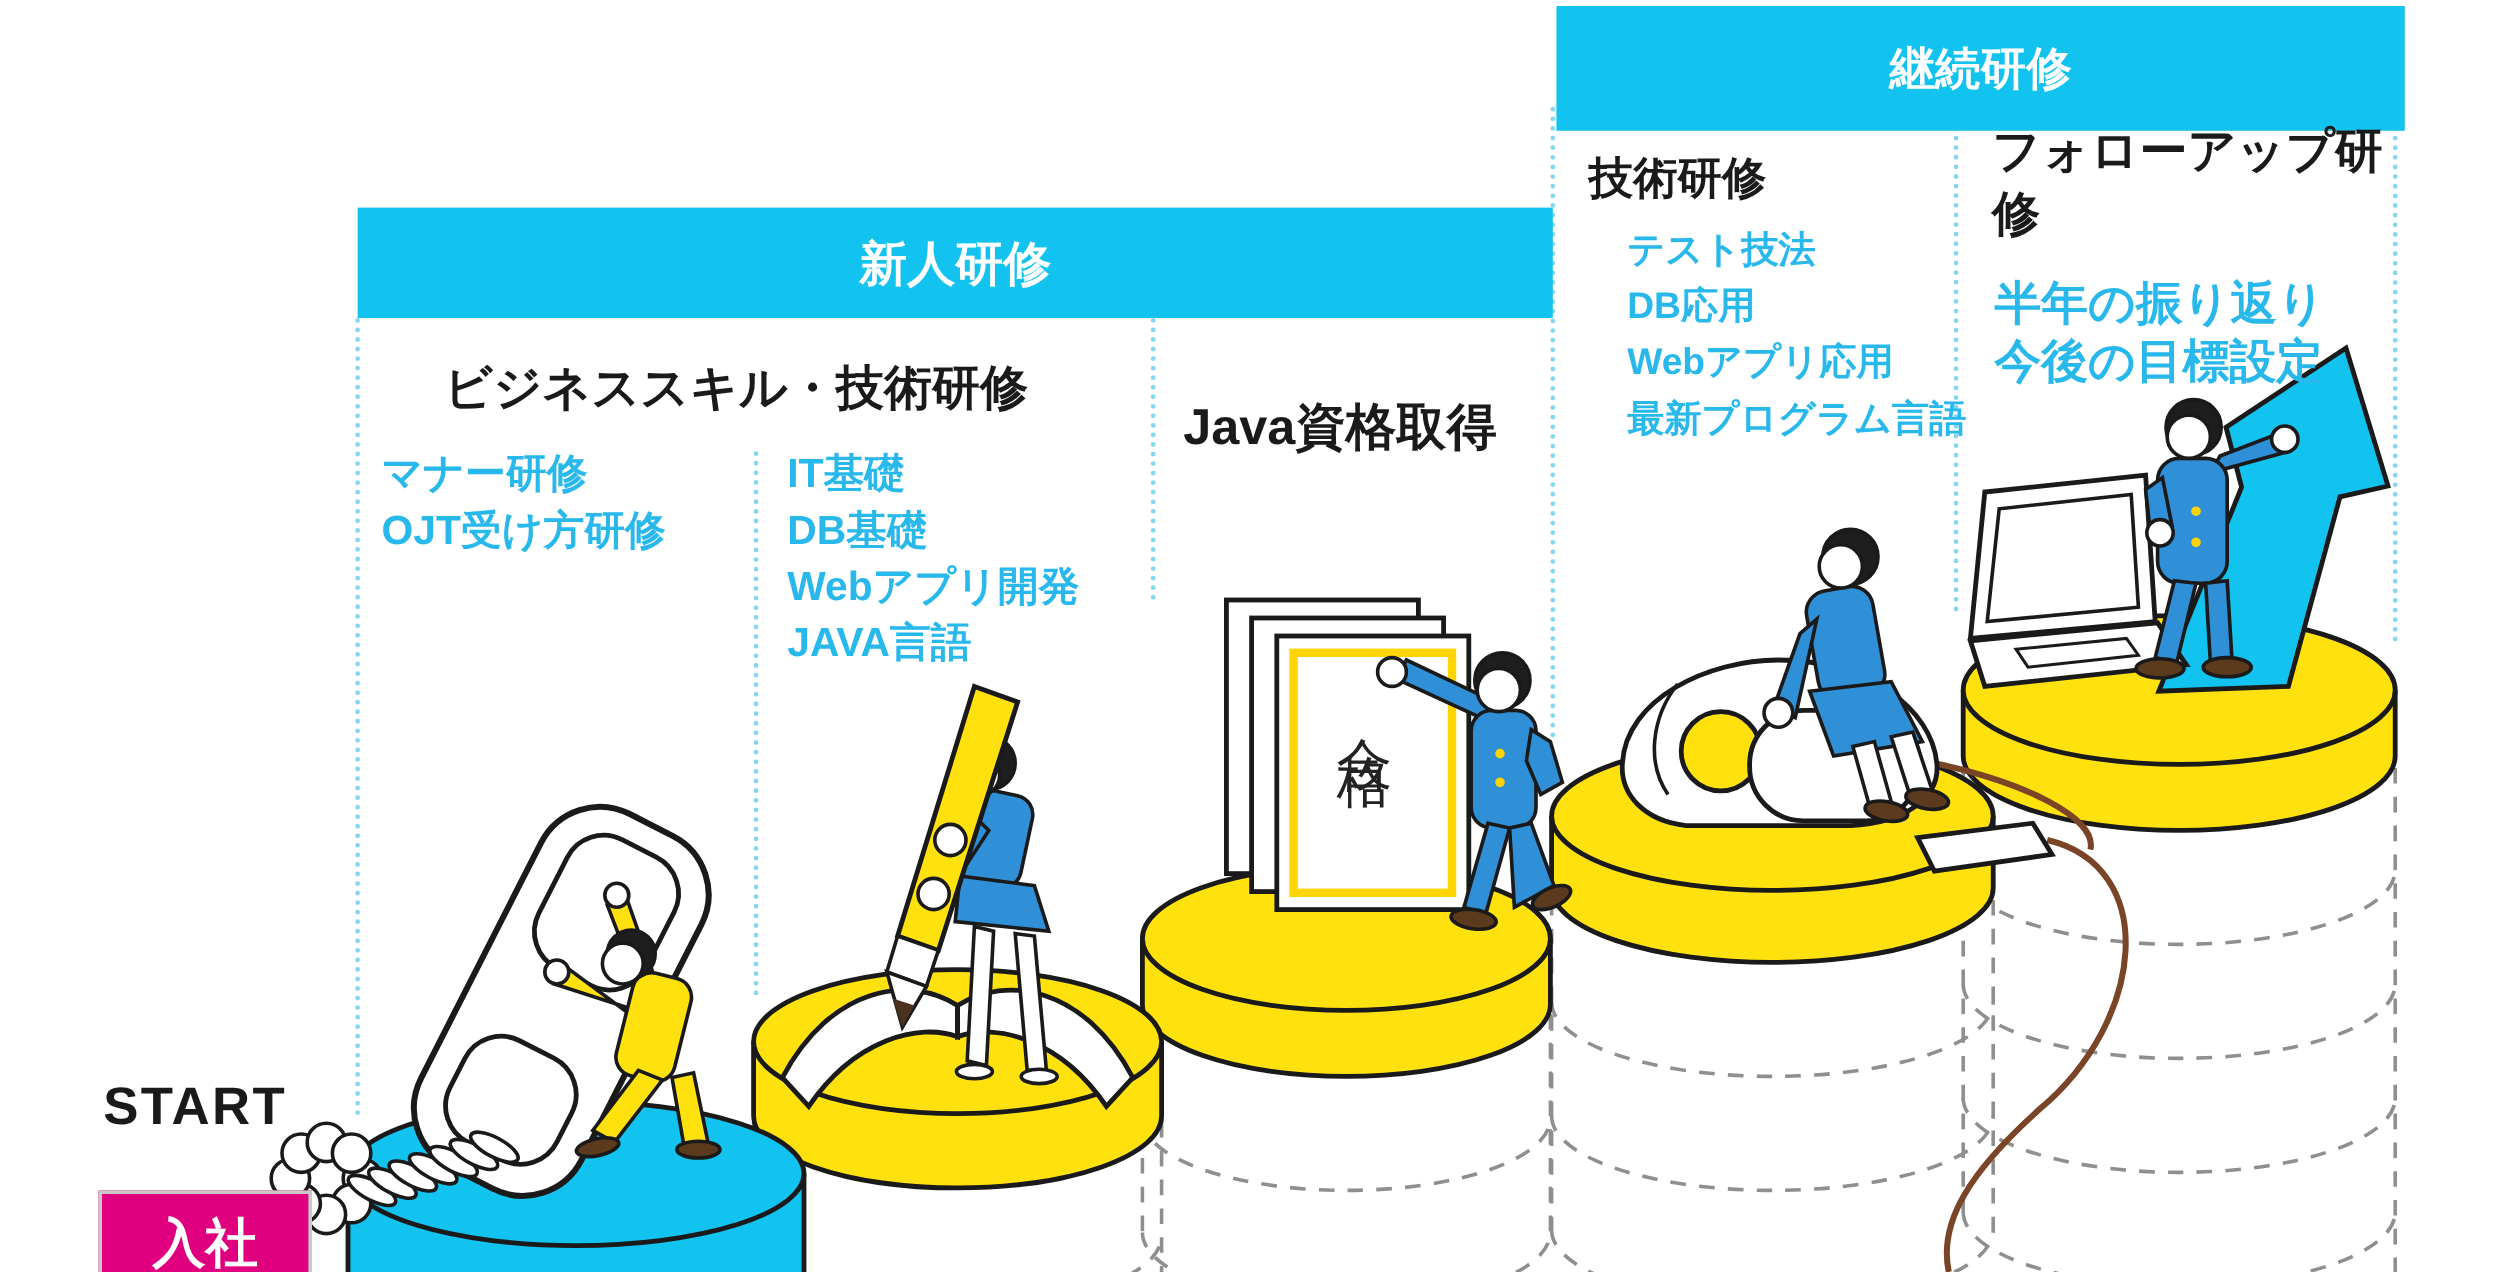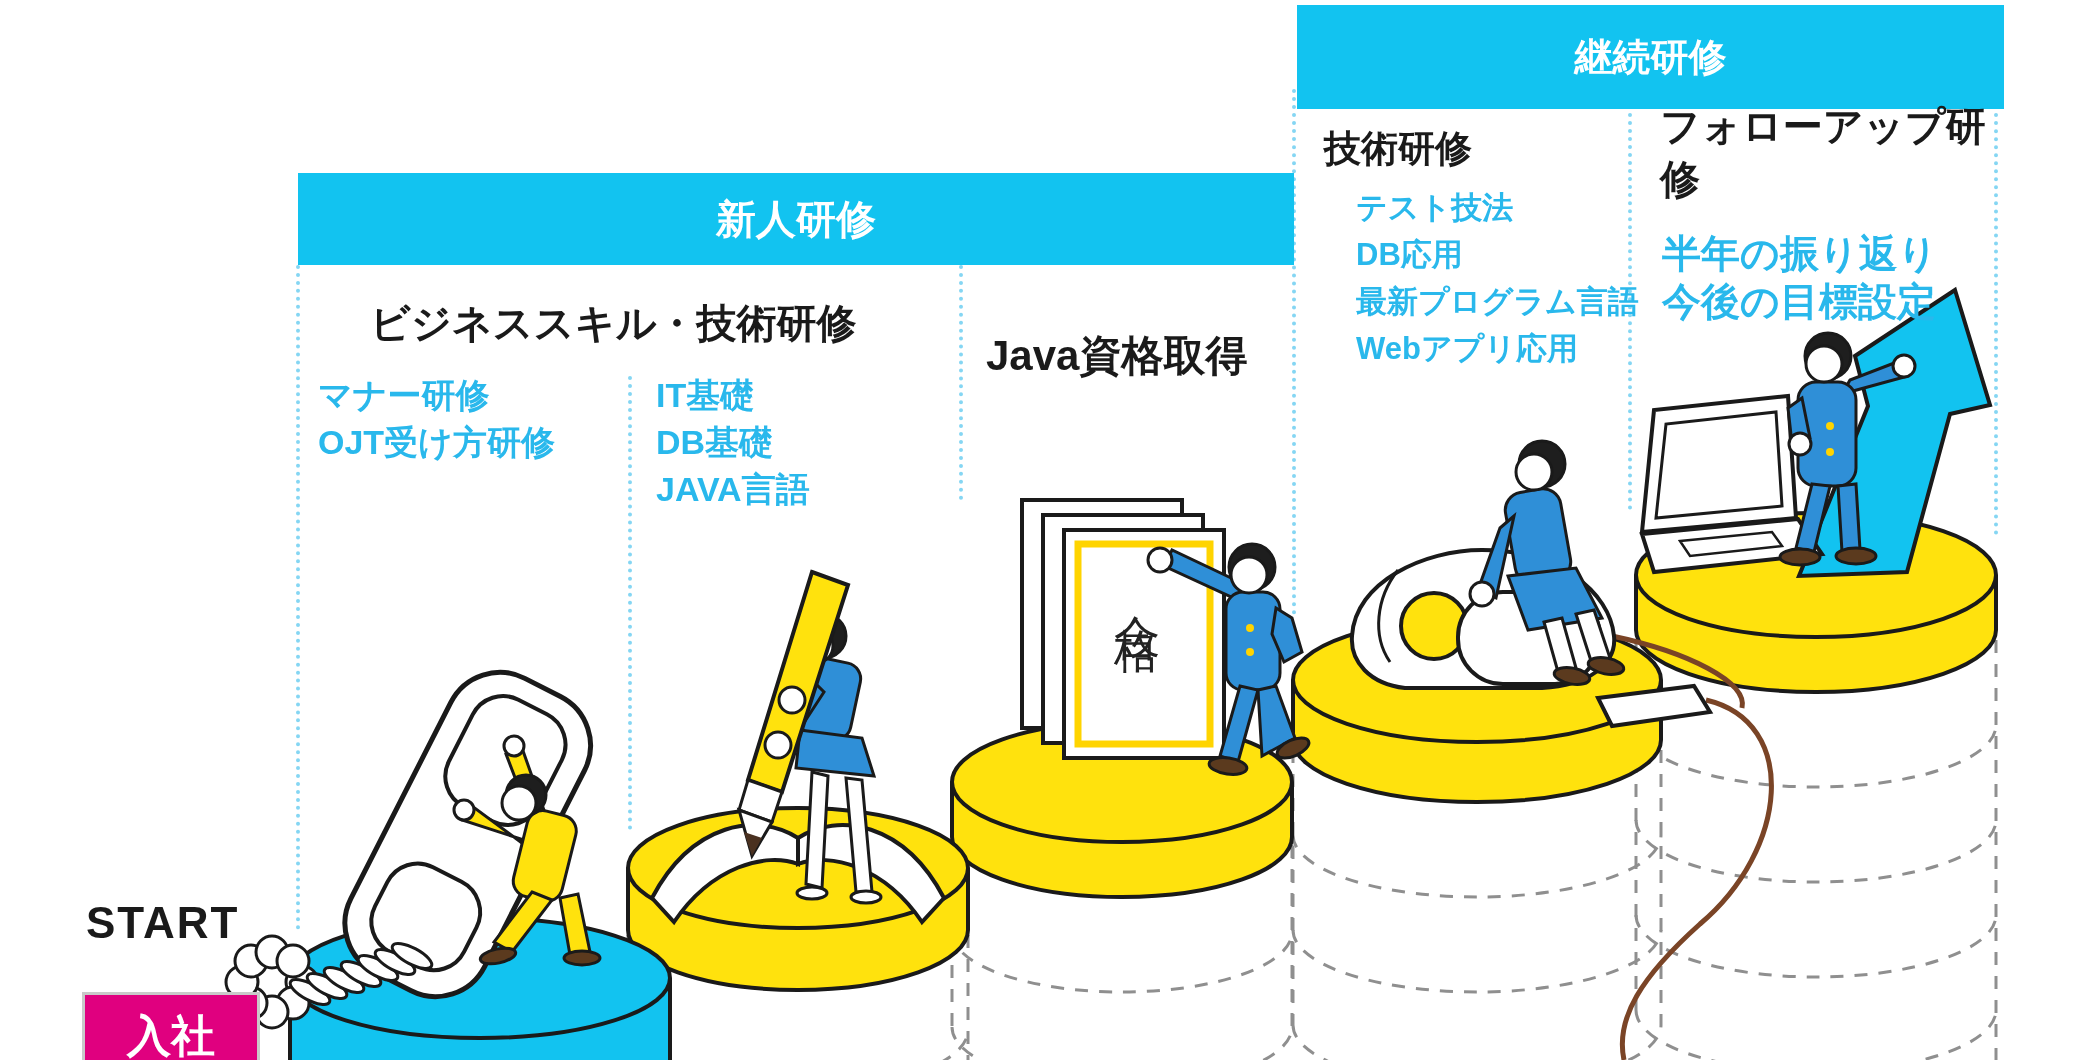--- a/index.html
+++ b/index.html
@@ -240,27 +240,28 @@
   <div class="colhead h-tech">技術研修</div>
   <div class="colhead h-follow">フォローアップ研修</div>
 
   <div class="clist l-1a">
     <div>マナー研修</div>
     <div>OJT受け方研修</div>
   </div>
   <div class="clist l-1b">
     <div>IT基礎</div>
     <div>DB基礎</div>
+    <div>Webアプリ開発</div>
     <div>JAVA言語</div>
   </div>
   <div class="clist l-tech">
     <div>テスト技法</div>
     <div>DB応用</div>
+    <div>Webアプリ応用</div>
     <div>最新プログラム言語</div>
-    <div>Webアプリ応用</div>
   </div>
   <div class="clist l-follow">
     <div>半年の振り返り</div>
     <div>今後の目標設定</div>
   </div>
 
   <div class="goukaku">合格</div>
 
   <div class="start-label">START</div>
   <div class="nyusha">

